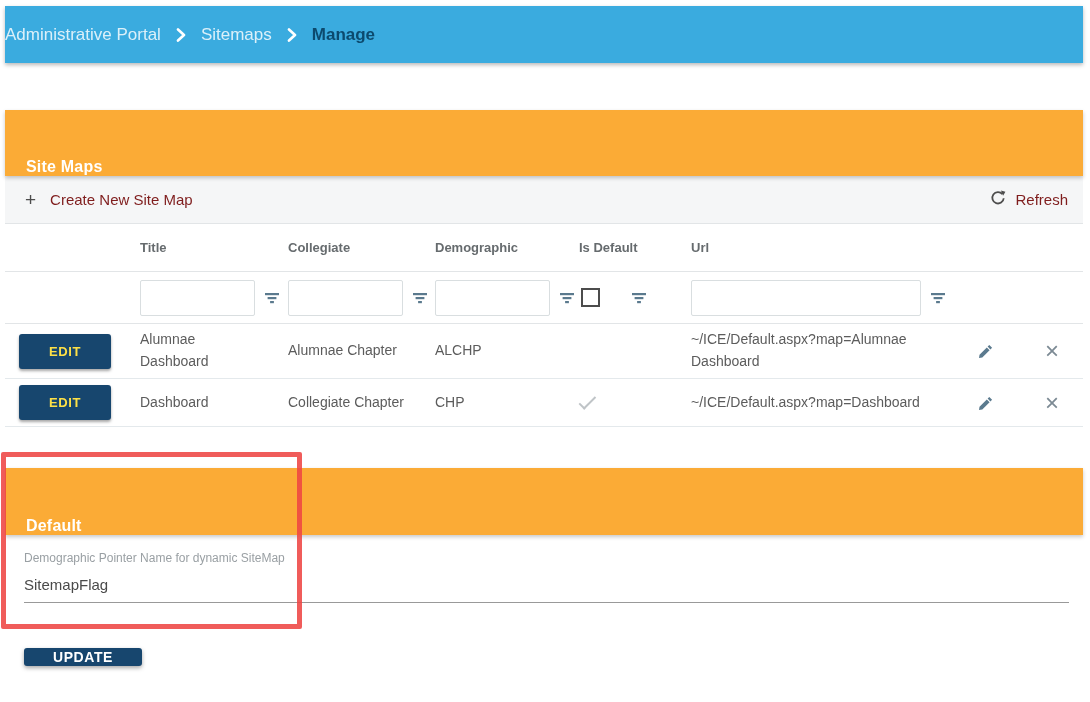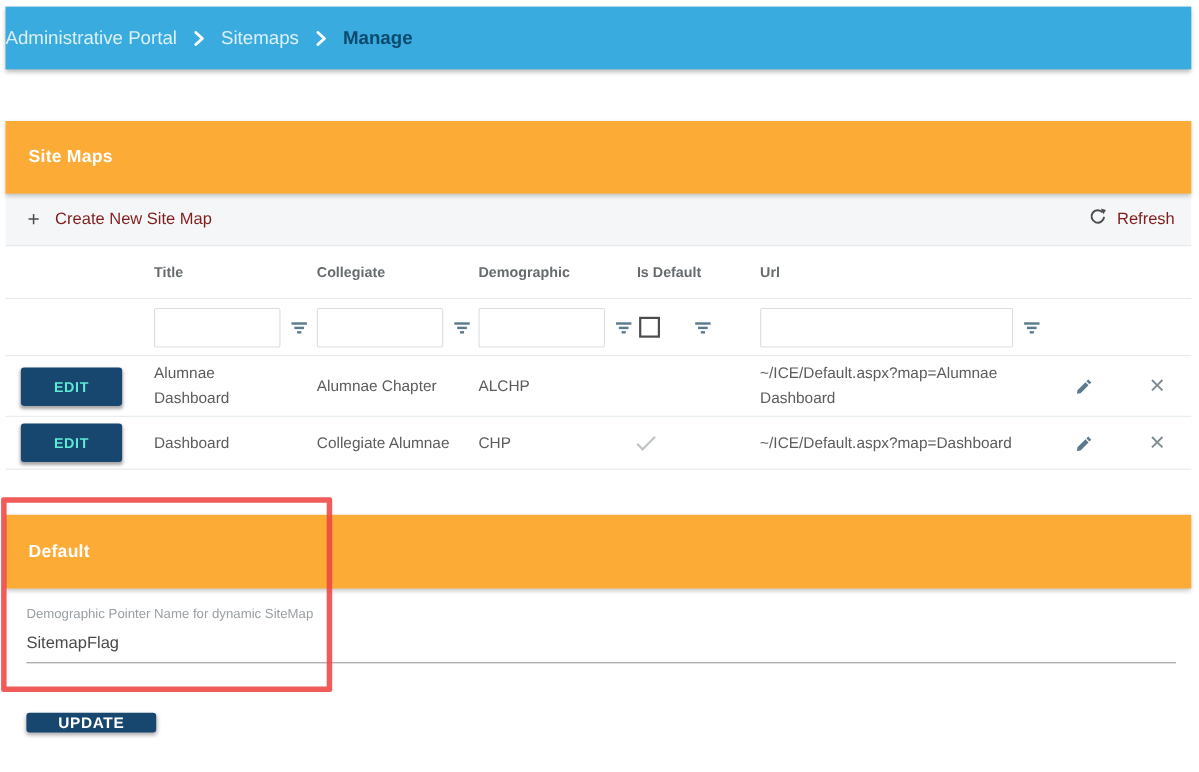--- a/index.html
+++ b/index.html
@@ -10,21 +10,21 @@
   
   .topbar { margin: 6px 7px 0 5px; height: 57px; background: #3aabdf;
     box-shadow: 0 2px 4px rgba(0,0,0,0.28); display: flex; align-items: center;
     }
   .crumb { font-size: 17px; color: rgba(255,255,255,0.82); cursor: pointer; }
   .crumb.current { color: #0c4a6e; font-weight: bold; }
   .crumb-sep { margin: 0 15px; display: flex; align-items: center; }
 
   
   .panel { margin: 0 7px 0 5px; }
-  .panel-header { height: 66px; background: #fbab36; display: flex; align-items: center;
+  .panel-header { height: 66px; background: #fbab36; display: flex; align-items: flex-end;
     padding-left: 21px; box-shadow: 0 2px 4px rgba(0,0,0,0.22); position: relative; z-index: 1; margin-top: 41px; }
   .panel-header .panel-title { color: #ffffff; font-size: 16px; font-weight: bold; letter-spacing: 0.2px; }
   .sitemaps-panel { margin-top: 47px; }
 
   
   .toolbar { height: 48px; background: #f5f6f7; border-bottom: 1px solid #e2e5e7;
     display: flex; align-items: center; justify-content: space-between; padding: 0 15px 0 20px; }
   .tool-left, .tool-right { display: flex; align-items: center; cursor: pointer; }
   .plus-glyph { font-size: 19px; color: #4d4d4d; margin-right: 14px; line-height: 1; }
   .tool-label { font-size: 15px; color: #7f1d1d; }
@@ -43,21 +43,21 @@
   .f-input-url { width: 230px; }
   .filter-icon { margin-left: 9px; display: inline-flex; cursor: pointer; }
   .f-checkbox { width: 19px; height: 19px; border: 2px solid #4c4c4c; background: #fff;
     margin-left: 2px; cursor: pointer; }
   .f-checkbox + .filter-icon { margin-left: 31px; }
 
   .data-row { border-bottom: 1px solid #e4e9ec; }
   .row-0 { height: 55px; }
   .row-1 { height: 48px; }
   .cell { font-size: 14px; color: #5c5c5c; line-height: 1.55; padding-right: 24px; }
-  .edit-btn { margin-left: 14px; width: 92px; height: 35px; background: #17466e; color: #5eead4;
+  .edit-btn { margin-left: 14px; width: 92px; height: 35px; background: #17466e; color: #fde047;
     border: none; border-radius: 3px; font-family: "Liberation Sans", sans-serif;
     font-size: 13px; font-weight: bold; letter-spacing: 0.6px; cursor: pointer;
     box-shadow: 0 2px 3px rgba(0,0,0,0.35); }
   .icon-cell { display: flex; justify-content: center; cursor: pointer; }
   .close-glyph { font-size: 24px; color: #7c8a94; font-weight: normal; line-height: 1; cursor: pointer; }
   .gray-square { width: 18px; height: 18px; background: #c2c6c9; margin-left: 1px; }
   .check-shape { display: inline-block; width: 17px; height: 8px; margin-left: 2px;
     border-left: 2px solid #bfc4c7; border-bottom: 2px solid #bfc4c7;
     transform: rotate(-45deg) translateY(-3px); }
 
@@ -203,21 +203,21 @@
         </svg>
       </div>
       <div class="icon-cell">
         <span class="close-glyph">×</span>
       </div>
     </div>
 
     <div class="tbl-row data-row row-1">
       <div><button class="edit-btn">EDIT</button></div>
       <div class="cell">Dashboard</div>
-      <div class="cell">Collegiate Alumnae</div>
+      <div class="cell">Collegiate Chapter</div>
       <div class="cell">CHP</div>
       <div class="cell"><span class="check-shape"></span></div>
       <div class="cell">~/ICE/Default.aspx?map=Dashboard</div>
       <div class="icon-cell">
         <svg width="16" height="16" viewBox="0 0 16 16">
           <path d="M11.3 1.9 l2.8 2.8 -1.7 1.7 -2.8 -2.8 z M8.8 4.4 l2.8 2.8 -7.3 7.3 -3.3 0.5 0.5 -3.3 z" fill="#5b7a8e"></path>
         </svg>
       </div>
       <div class="icon-cell">
         <span class="close-glyph">×</span>

